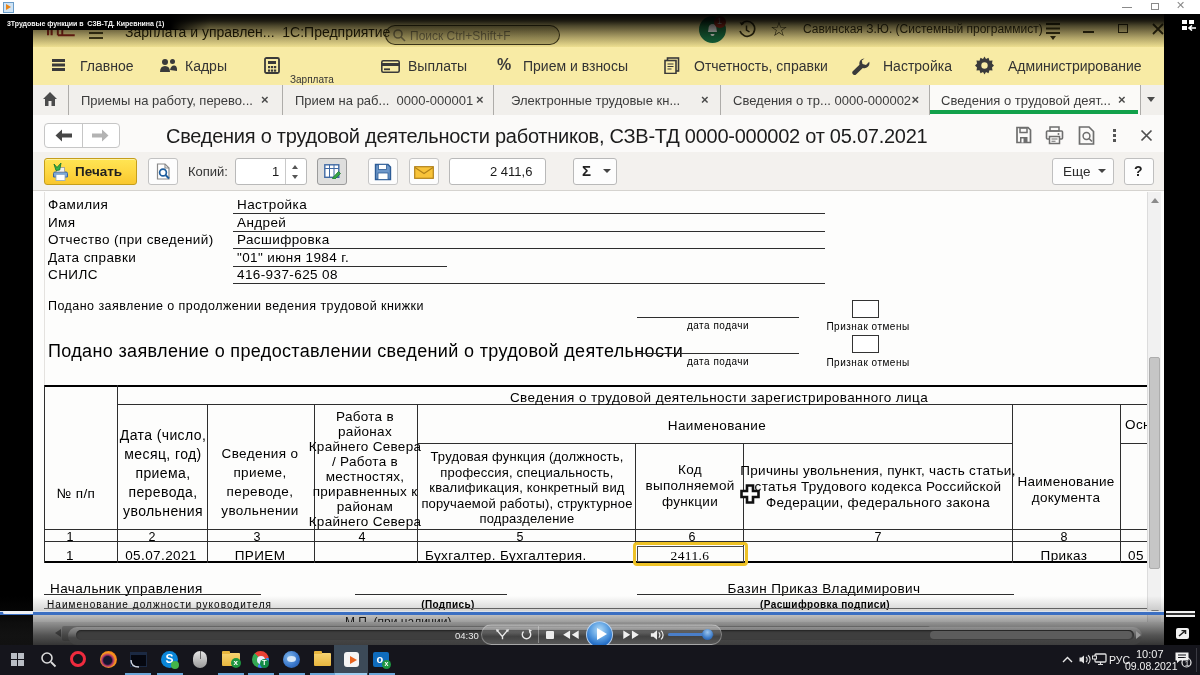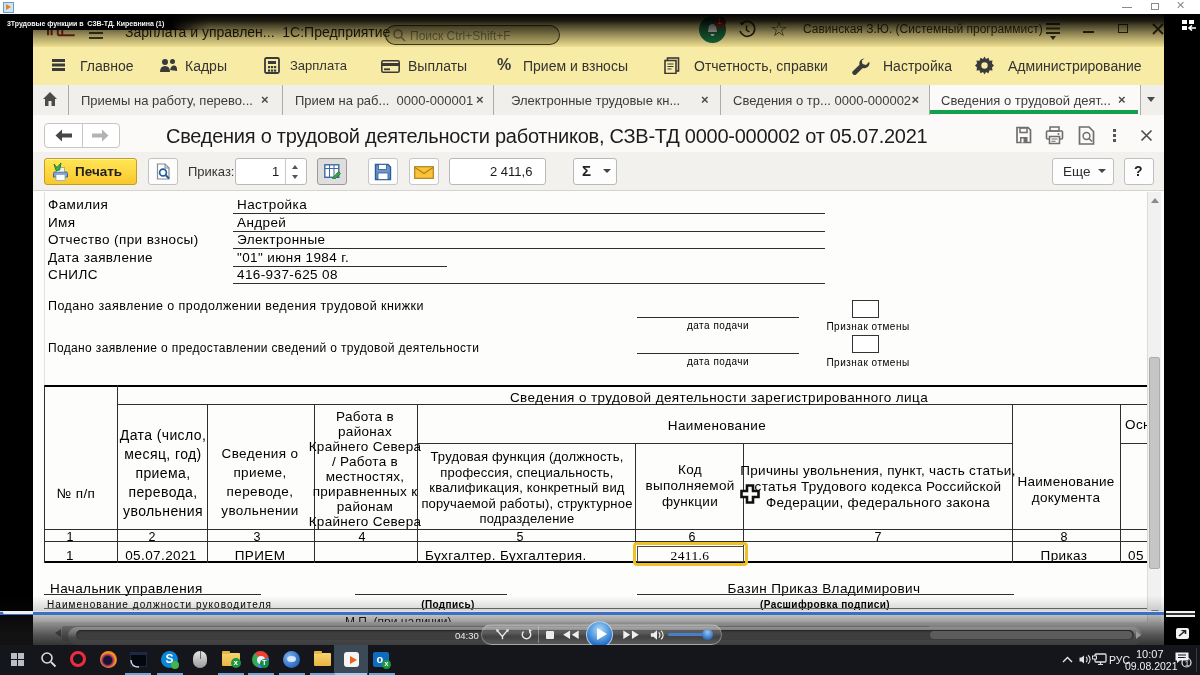--- a/index.html
+++ b/index.html
@@ -79,21 +79,21 @@
 <svg class="a" style="left:264px;top:57px;" width="16" height="17" viewBox="0 0 16 17">
   <rect x="1" y="1" width="14" height="15" rx="1.5" fill="none" stroke="#3a3a3a" stroke-width="1.8"></rect>
   <rect x="4" y="4" width="8" height="3" fill="#3a3a3a"></rect>
     <rect x="4" y="9" width="2.2" height="2.2" fill="#3a3a3a"></rect>
     <rect x="7" y="9" width="2.2" height="2.2" fill="#3a3a3a"></rect>
     <rect x="10" y="9" width="2.2" height="2.2" fill="#3a3a3a"></rect>
     <rect x="4" y="12.5" width="2.2" height="2.2" fill="#3a3a3a"></rect>
     <rect x="7" y="12.5" width="2.2" height="2.2" fill="#3a3a3a"></rect>
     <rect x="10" y="12.5" width="2.2" height="2.2" fill="#3a3a3a"></rect>
 </svg>
-<div class="t" style="left:290px;top:58px;font-size:13px;color:#333;">Зарплата</div>
+<div class="t" style="left:290px;top:74px;font-size:10px;color:#333;">Зарплата</div>
 <svg class="a" style="left:381px;top:60px;" width="19" height="13" viewBox="0 0 19 13">
   <rect x="0.8" y="0.8" width="17.4" height="11.4" rx="1.5" fill="none" stroke="#3a3a3a" stroke-width="1.6"></rect>
   <rect x="0.8" y="3" width="17.4" height="3" fill="#3a3a3a"></rect>
     <rect x="3" y="8.4" width="6" height="1.8" fill="#3a3a3a"></rect>
 </svg>
 <div class="t" style="left:408px;top:58px;font-size:14px;color:#333;">Выплаты</div>
 <div class="t" style="left:497px;top:56px;font-size:16px;font-weight:bold;color:#3a3a3a;">%</div>
 <div class="t" style="left:523px;top:58px;font-size:14px;color:#333;">Прием и взносы</div>
 <svg class="a" style="left:663px;top:57px;" width="18" height="17" viewBox="0 0 18 17">
   <rect x="4.5" y="1" width="11" height="13" fill="#f8eba5" stroke="#3a3a3a" stroke-width="1.6"></rect>
@@ -180,21 +180,21 @@
 </svg>
 <div class="t" style="left:75px;top:164px;font-size:13.5px;font-weight:bold;color:#1f1f1f;">Печать</div>
 
 <div class="a" style="left:148px;top:158px;width:30px;height:27px;background:#fdfdfd;border:1px solid #c2c2c2;border-radius:3px;"></div>
 <svg class="a" style="left:156px;top:163px;" width="15" height="17" viewBox="0 0 15 17">
   <path d="M1.5 1 H9 L13 5 V16 H1.5 Z" fill="#fff" stroke="#8a8a8a" stroke-width="1.2"></path>
   <path d="M9 1 L9 5 H13" fill="none" stroke="#8a8a8a" stroke-width="1.1"></path>
   <circle cx="7" cy="9.5" r="3.4" fill="none" stroke="#1f5e9e" stroke-width="1.7"></circle>
   <path d="M9.5 12 L13 15.5" stroke="#1f5e9e" stroke-width="2"></path>
 </svg>
-<div class="t" style="left:188px;top:164px;font-size:13px;color:#333;">Приказ:</div>
+<div class="t" style="left:188px;top:164px;font-size:13px;color:#333;">Копий:</div>
 <div class="a" style="left:235px;top:158px;width:72px;height:27px;background:#fff;border:1px solid #b9b9b9;border-radius:3px;"></div>
 <div class="t" style="left:272px;top:164px;font-size:13px;color:#1a1a1a;">1</div>
 <div class="ln" style="left:285px;top:159px;width:1px;height:25px;background:#c9c9c9;"></div>
 <div class="a" style="left:292px;top:165px;width:0;height:0;border-bottom:4px solid #555;border-left:3.5px solid transparent;border-right:3.5px solid transparent;"></div>
 <div class="a" style="left:292px;top:175px;width:0;height:0;border-top:4px solid #555;border-left:3.5px solid transparent;border-right:3.5px solid transparent;"></div>
 
 <div class="a" style="left:317px;top:158px;width:30px;height:27px;background:#dededd;border:1px solid #9b9b9b;border-radius:3px;"></div>
 <svg class="a" style="left:324px;top:164px;" width="17" height="15" viewBox="0 0 17 15">
   <rect x="0.8" y="0.8" width="14" height="12.5" fill="#fff" stroke="#3f69a4" stroke-width="1.4"></rect>
   <path d="M0.8 4.5 H14.8 M5.5 0.8 V13.3 M10 0.8 V13.3" stroke="#3f69a4" stroke-width="1"></path>
@@ -227,38 +227,38 @@
 <div class="a" style="left:1124px;top:158px;width:30px;height:27px;background:#fdfdfd;border:1px solid #bfbfbf;border-radius:3px;"></div>
 <div class="t" style="left:1134px;top:163px;font-size:14px;font-weight:bold;color:#222;">?</div>
 
 <div class="a" id="preview" style="left:0;top:192px;width:1147px;height:433px;background:#fdfdfc;"></div>
 <div class="ln" style="left:44px;top:192px;width:1px;height:194px;background:#e4e2df;"></div>
 
 <div class="t" style="left:48px;top:197px;font-size:13.5px;letter-spacing:0.4px;color:#000;">Фамилия</div>
 <div class="t" style="left:237px;top:197px;font-size:13.5px;letter-spacing:0.4px;color:#000;">Настройка</div>
 <div class="t" style="left:48px;top:214.5px;font-size:13.5px;letter-spacing:0.4px;color:#000;">Имя</div>
 <div class="t" style="left:237px;top:214.5px;font-size:13.5px;letter-spacing:0.4px;color:#000;">Андрей</div>
-<div class="t" style="left:48px;top:232px;font-size:13.5px;letter-spacing:0.4px;color:#000;">Отчество (при взносы)</div>
-<div class="t" style="left:237px;top:232px;font-size:13.5px;letter-spacing:0.4px;color:#000;">Электронные</div>
-<div class="t" style="left:48px;top:249.5px;font-size:13.5px;letter-spacing:0.4px;color:#000;">Дата заявление</div>
+<div class="t" style="left:48px;top:232px;font-size:13.5px;letter-spacing:0.4px;color:#000;">Отчество (при сведений)</div>
+<div class="t" style="left:237px;top:232px;font-size:13.5px;letter-spacing:0.4px;color:#000;">Расшифровка</div>
+<div class="t" style="left:48px;top:249.5px;font-size:13.5px;letter-spacing:0.4px;color:#000;">Дата справки</div>
 <div class="t" style="left:237px;top:249.5px;font-size:13.5px;letter-spacing:0.4px;color:#000;">"01" июня 1984 г.</div>
 <div class="t" style="left:48px;top:267px;font-size:13.5px;letter-spacing:0.4px;color:#000;">СНИЛС</div>
 <div class="t" style="left:237px;top:267px;font-size:13.5px;letter-spacing:0.4px;color:#000;">416-937-625 08</div>
 <div class="ln" style="left:233px;top:213px;width:592px;height:1px;"></div>
 <div class="ln" style="left:233px;top:231px;width:592px;height:1px;"></div>
 <div class="ln" style="left:233px;top:248px;width:592px;height:1px;"></div>
 <div class="ln" style="left:233px;top:266px;width:214px;height:1px;"></div>
 <div class="ln" style="left:233px;top:283px;width:592px;height:1px;"></div>
 
 <div class="t" style="left:48px;top:299px;font-size:12.5px;letter-spacing:0.45px;color:#000;">Подано заявление о продолжении ведения трудовой книжки</div>
 <div class="ln" style="left:637px;top:317px;width:162px;height:1px;"></div>
 <div class="t c" style="left:718px;top:320px;font-size:10px;letter-spacing:0.5px;color:#000;">дата подачи</div>
 <div class="a" style="left:852px;top:300px;width:27px;height:18px;border:1.3px solid #333;background:#fff;"></div>
 <div class="t c" style="left:868px;top:321px;font-size:10px;letter-spacing:0.5px;color:#000;">Признак отмены</div>
-<div class="t" style="left:48px;top:341px;font-size:12px;letter-spacing:0.35px;color:#000;">Подано заявление о предоставлении сведений о трудовой деятельности</div>
+<div class="t" style="left:48px;top:341px;font-size:18px;letter-spacing:0.35px;color:#000;">Подано заявление о предоставлении сведений о трудовой деятельности</div>
 <div class="ln" style="left:637px;top:352.5px;width:162px;height:1px;"></div>
 <div class="t c" style="left:718px;top:356px;font-size:10px;letter-spacing:0.5px;color:#000;">дата подачи</div>
 <div class="a" style="left:852px;top:335px;width:27px;height:18px;border:1.3px solid #333;background:#fff;"></div>
 <div class="t c" style="left:868px;top:357px;font-size:10px;letter-spacing:0.5px;color:#000;">Признак отмены</div>
 
 <div class="ln" style="left:44px;top:385px;width:1103px;height:2px;background:#000;"></div>
 <div class="ln" style="left:117px;top:404px;width:1030px;height:1px;"></div>
 <div class="ln" style="left:417px;top:443px;width:595px;height:1px;"></div>
 <div class="ln" style="left:1120px;top:443px;width:27px;height:1px;"></div>
 <div class="ln" style="left:44px;top:529px;width:1103px;height:1px;"></div>

